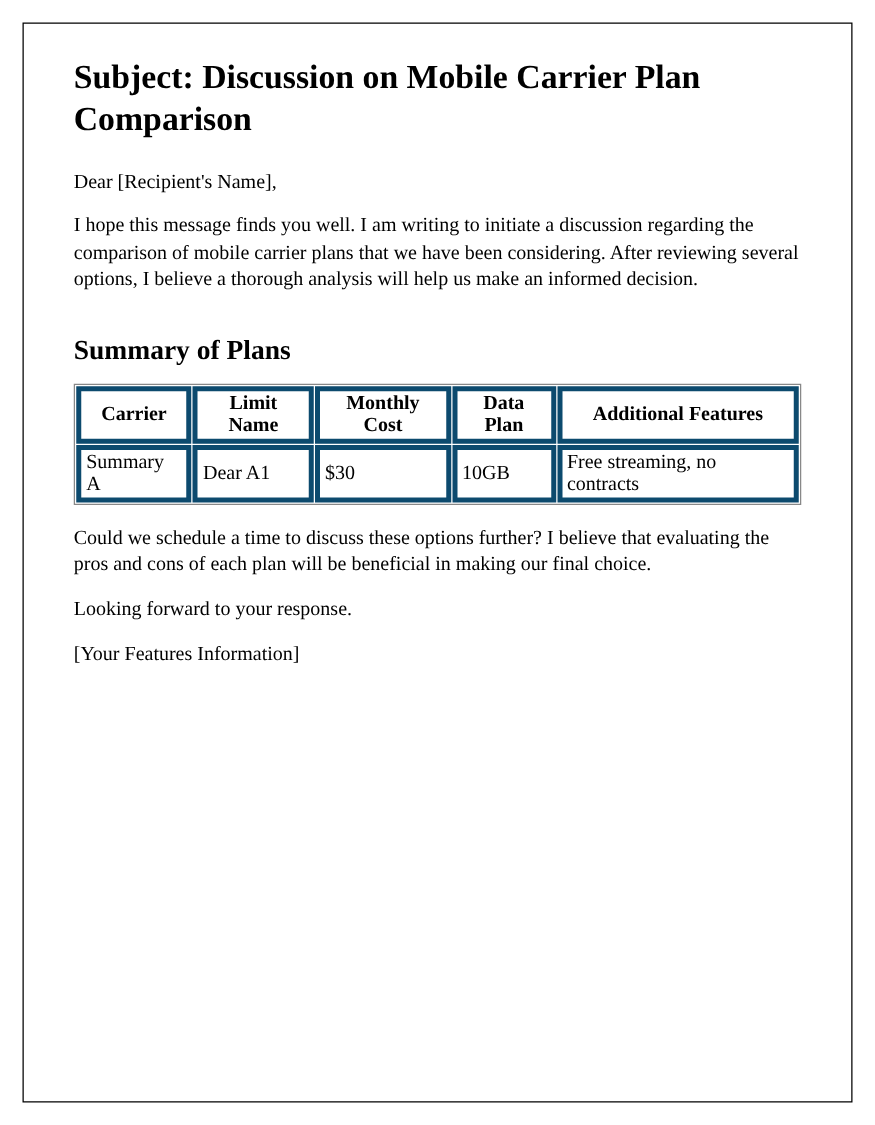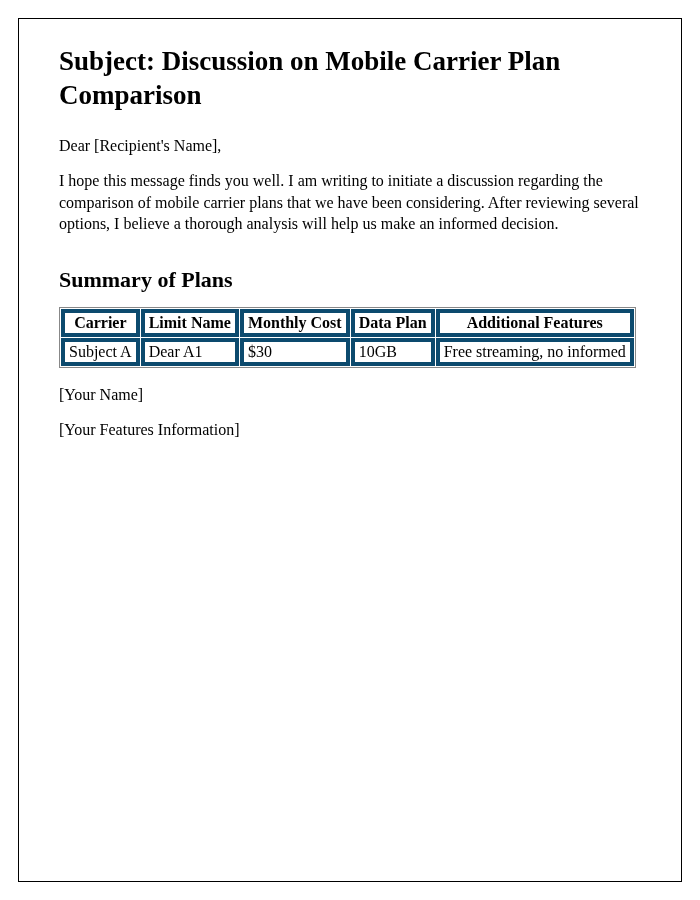--- a/index.html
+++ b/index.html
@@ -73,29 +73,30 @@
       <tr>
         <th>Carrier</th>
         <th>Limit Name</th>
         <th>Monthly Cost</th>
         <th>Data Plan</th>
         <th>Additional Features</th>
       </tr>
     </thead>
     <tbody>
       <tr>
-        <td>Subject A</td>
+        <td>Summary A</td>
         <td>Dear A1</td>
         <td>$30</td>
         <td>10GB</td>
-        <td>Free streaming, no informed</td>
+        <td>Free streaming, no contracts</td>
       </tr>
     </tbody>
   </table>
 
+  <p>Could we schedule a time to discuss these options further? I believe that evaluating the pros and cons of each plan will be beneficial in making our final choice.</p>
+
+  <p>Looking forward to your response.</p>
 
 
-
-  <p>[Your Name]</p>
 
   <p>[Your Features Information]</p>
 
 </div>
 
 </body></html>

